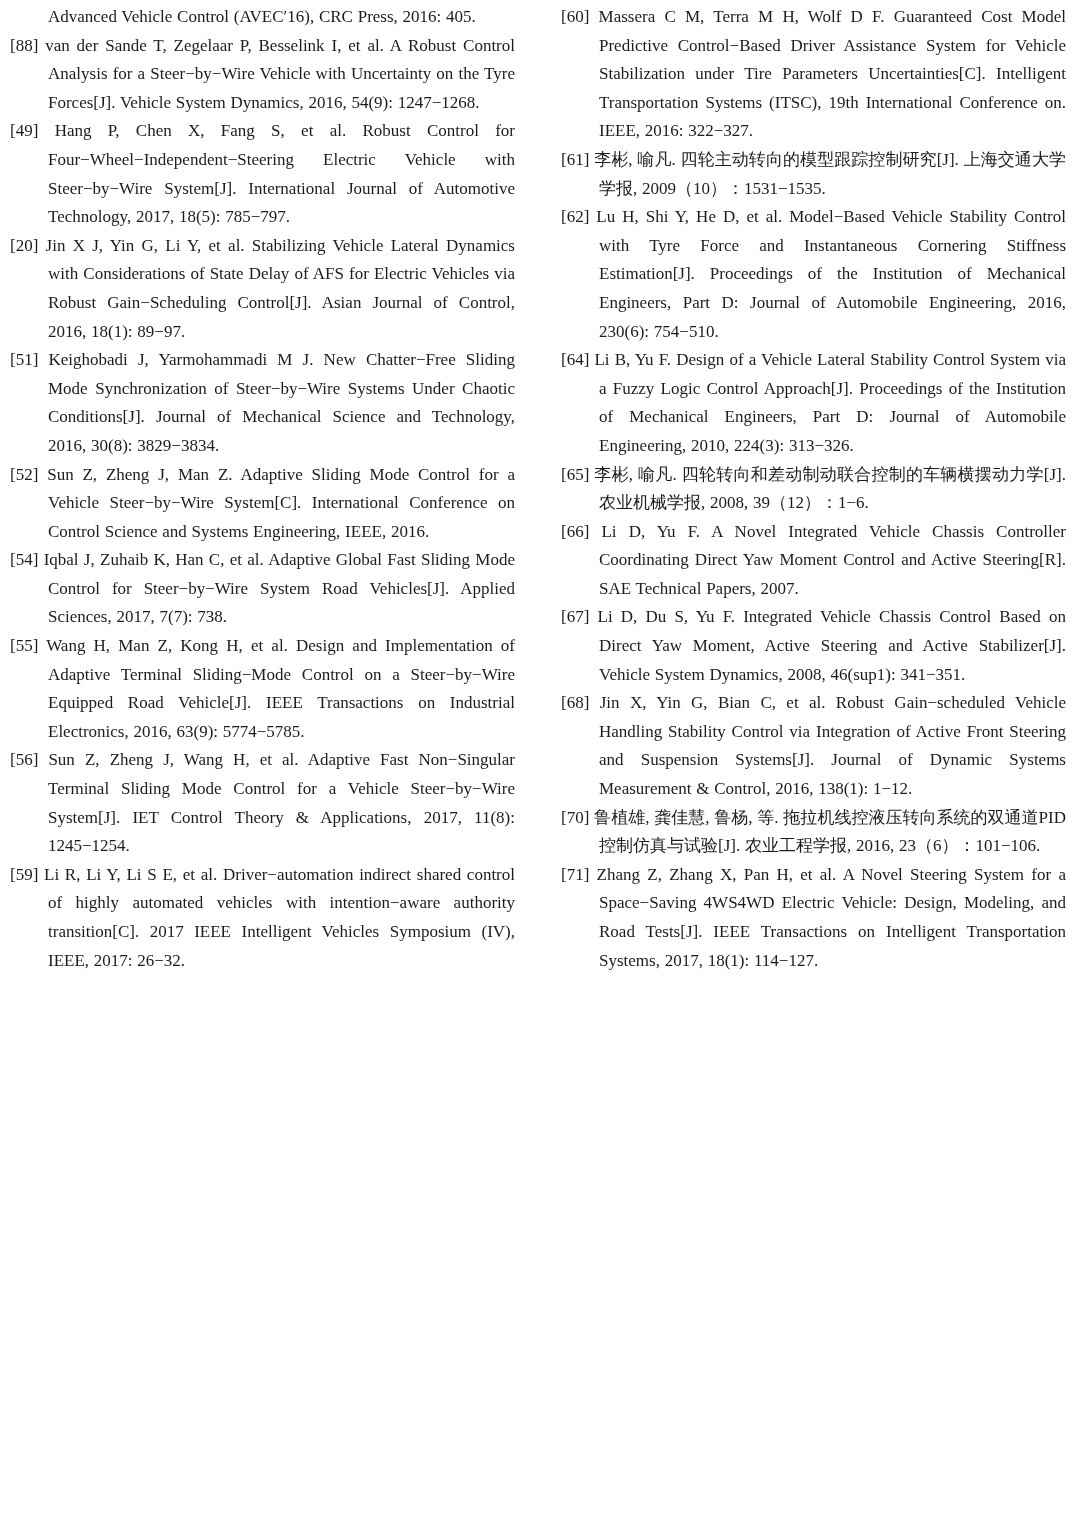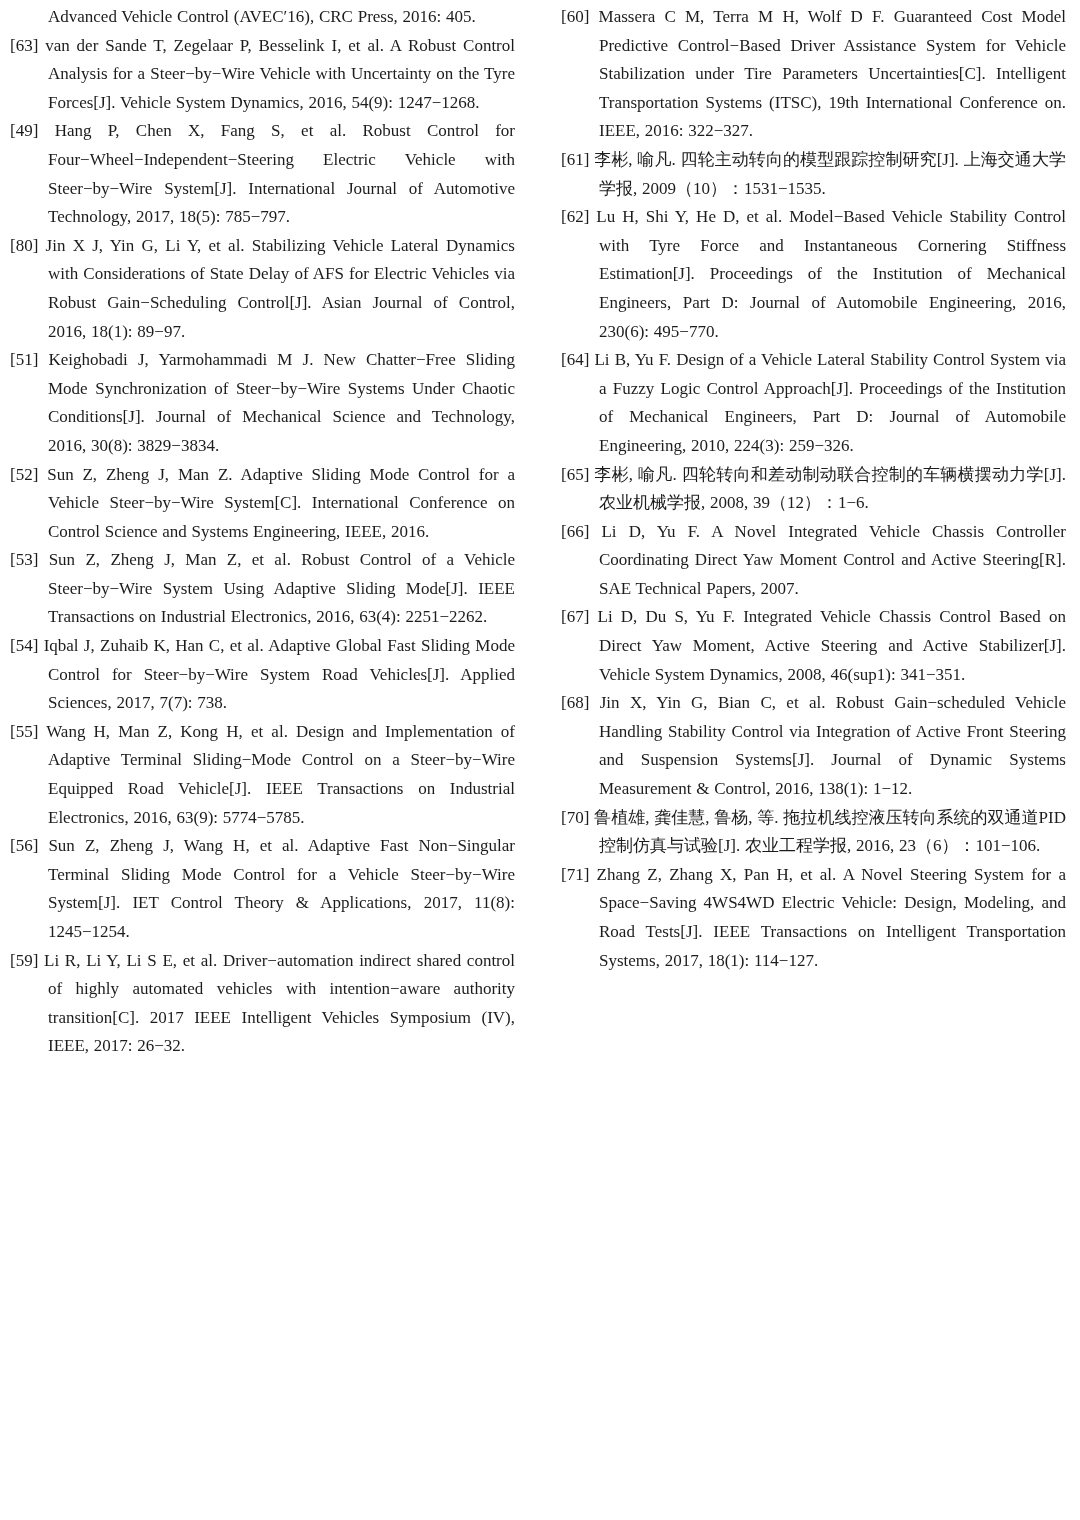--- a/index.html
+++ b/index.html
@@ -38,51 +38,50 @@
     white-space: nowrap;
   }
 </style>
 </head>
 <body>
 
 <div class="page">
   <div class="column">
   <div class="ref continuation"><span class="ref-id"></span> <span class="ref-text">Advanced Vehicle Control (AVEC′16), CRC Press, 2016: 405.</span></div>
 
-  <div class="ref"><span class="ref-id">[63]</span> <span class="ref-text">van der Sande T, Zegelaar P, Besselink I, et al. A Robust Control Analysis for a Steer−by−Wire Vehicle with Uncertainty on the Tyre Forces[J]. Vehicle System Dynamics, 2016, 54(9): 1247−1268.</span></div>
+  <div class="ref"><span class="ref-id">[88]</span> <span class="ref-text">van der Sande T, Zegelaar P, Besselink I, et al. A Robust Control Analysis for a Steer−by−Wire Vehicle with Uncertainty on the Tyre Forces[J]. Vehicle System Dynamics, 2016, 54(9): 1247−1268.</span></div>
 
   <div class="ref"><span class="ref-id">[49]</span> <span class="ref-text">Hang P, Chen X, Fang S, et al. Robust Control for Four−Wheel−Independent−Steering Electric Vehicle with Steer−by−Wire System[J]. International Journal of Automotive Technology, 2017, 18(5): 785−797.</span></div>
 
-  <div class="ref"><span class="ref-id">[80]</span> <span class="ref-text">Jin X J, Yin G, Li Y, et al. Stabilizing Vehicle Lateral Dynamics with Considerations of State Delay of AFS for Electric Vehicles via Robust Gain−Scheduling Control[J]. Asian Journal of Control, 2016, 18(1): 89−97.</span></div>
+  <div class="ref"><span class="ref-id">[20]</span> <span class="ref-text">Jin X J, Yin G, Li Y, et al. Stabilizing Vehicle Lateral Dynamics with Considerations of State Delay of AFS for Electric Vehicles via Robust Gain−Scheduling Control[J]. Asian Journal of Control, 2016, 18(1): 89−97.</span></div>
 
   <div class="ref"><span class="ref-id">[51]</span> <span class="ref-text">Keighobadi J, Yarmohammadi M J. New Chatter−Free Sliding Mode Synchronization of Steer−by−Wire Systems Under Chaotic Conditions[J]. Journal of Mechanical Science and Technology, 2016, 30(8): 3829−3834.</span></div>
 
   <div class="ref"><span class="ref-id">[52]</span> <span class="ref-text">Sun Z, Zheng J, Man Z. Adaptive Sliding Mode Control for a Vehicle Steer−by−Wire System[C]. International Conference on Control Science and Systems Engineering, IEEE, 2016.</span></div>
 
-  <div class="ref"><span class="ref-id">[53]</span> <span class="ref-text">Sun Z, Zheng J, Man Z, et al. Robust Control of a Vehicle Steer−by−Wire System Using Adaptive Sliding Mode[J]. IEEE Transactions on Industrial Electronics, 2016, 63(4): 2251−2262.</span></div>
 
   <div class="ref"><span class="ref-id">[54]</span> <span class="ref-text">Iqbal J, Zuhaib K, Han C, et al. Adaptive Global Fast Sliding Mode Control for Steer−by−Wire System Road Vehicles[J]. Applied Sciences, 2017, 7(7): 738.</span></div>
 
   <div class="ref"><span class="ref-id">[55]</span> <span class="ref-text">Wang H, Man Z, Kong H, et al. Design and Implementation of Adaptive Terminal Sliding−Mode Control on a Steer−by−Wire Equipped Road Vehicle[J]. IEEE Transactions on Industrial Electronics, 2016, 63(9): 5774−5785.</span></div>
 
   <div class="ref"><span class="ref-id">[56]</span> <span class="ref-text">Sun Z, Zheng J, Wang H, et al. Adaptive Fast Non−Singular Terminal Sliding Mode Control for a Vehicle Steer−by−Wire System[J]. IET Control Theory &amp; Applications, 2017, 11(8): 1245−1254.</span></div>
 
 
 
   <div class="ref"><span class="ref-id">[59]</span> <span class="ref-text">Li R, Li Y, Li S E, et al. Driver−automation indirect shared control of highly automated vehicles with intention−aware authority transition[C]. 2017 IEEE Intelligent Vehicles Symposium (IV), IEEE, 2017: 26−32.</span></div>
 </div>
   <div class="column">
   <div class="ref"><span class="ref-id">[60]</span> <span class="ref-text">Massera C M, Terra M H, Wolf D F. Guaranteed Cost Model Predictive Control−Based Driver Assistance System for Vehicle Stabilization under Tire Parameters Uncertainties[C]. Intelligent Transportation Systems (ITSC), 19th International Conference on. IEEE, 2016: 322−327.</span></div>
 
   <div class="ref"><span class="ref-id">[61]</span> <span class="ref-text">李彬, 喻凡. 四轮主动转向的模型跟踪控制研究[J]. 上海交通大学学报, 2009（10）：1531−1535.</span></div>
 
-  <div class="ref"><span class="ref-id">[62]</span> <span class="ref-text">Lu H, Shi Y, He D, et al. Model−Based Vehicle Stability Control with Tyre Force and Instantaneous Cornering Stiffness Estimation[J]. Proceedings of the Institution of Mechanical Engineers, Part D: Journal of Automobile Engineering, 2016, 230(6): 495−770.</span></div>
+  <div class="ref"><span class="ref-id">[62]</span> <span class="ref-text">Lu H, Shi Y, He D, et al. Model−Based Vehicle Stability Control with Tyre Force and Instantaneous Cornering Stiffness Estimation[J]. Proceedings of the Institution of Mechanical Engineers, Part D: Journal of Automobile Engineering, 2016, 230(6): 754−510.</span></div>
 
 
-  <div class="ref"><span class="ref-id">[64]</span> <span class="ref-text">Li B, Yu F. Design of a Vehicle Lateral Stability Control System via a Fuzzy Logic Control Approach[J]. Proceedings of the Institution of Mechanical Engineers, Part D: Journal of Automobile Engineering, 2010, 224(3): 259−326.</span></div>
+  <div class="ref"><span class="ref-id">[64]</span> <span class="ref-text">Li B, Yu F. Design of a Vehicle Lateral Stability Control System via a Fuzzy Logic Control Approach[J]. Proceedings of the Institution of Mechanical Engineers, Part D: Journal of Automobile Engineering, 2010, 224(3): 313−326.</span></div>
 
   <div class="ref"><span class="ref-id">[65]</span> <span class="ref-text">李彬, 喻凡. 四轮转向和差动制动联合控制的车辆横摆动力学[J]. 农业机械学报, 2008, 39（12）：1−6.</span></div>
 
   <div class="ref"><span class="ref-id">[66]</span> <span class="ref-text">Li D, Yu F. A Novel Integrated Vehicle Chassis Controller Coordinating Direct Yaw Moment Control and Active Steering[R]. SAE Technical Papers, 2007.</span></div>
 
   <div class="ref"><span class="ref-id">[67]</span> <span class="ref-text">Li D, Du S, Yu F. Integrated Vehicle Chassis Control Based on Direct Yaw Moment, Active Steering and Active Stabilizer[J]. Vehicle System Dynamics, 2008, 46(sup1): 341−351.</span></div>
 
   <div class="ref"><span class="ref-id">[68]</span> <span class="ref-text">Jin X, Yin G, Bian C, et al. Robust Gain−scheduled Vehicle Handling Stability Control via Integration of Active Front Steering and Suspension Systems[J]. Journal of Dynamic Systems Measurement &amp; Control, 2016, 138(1): 1−12.</span></div>
 
 

